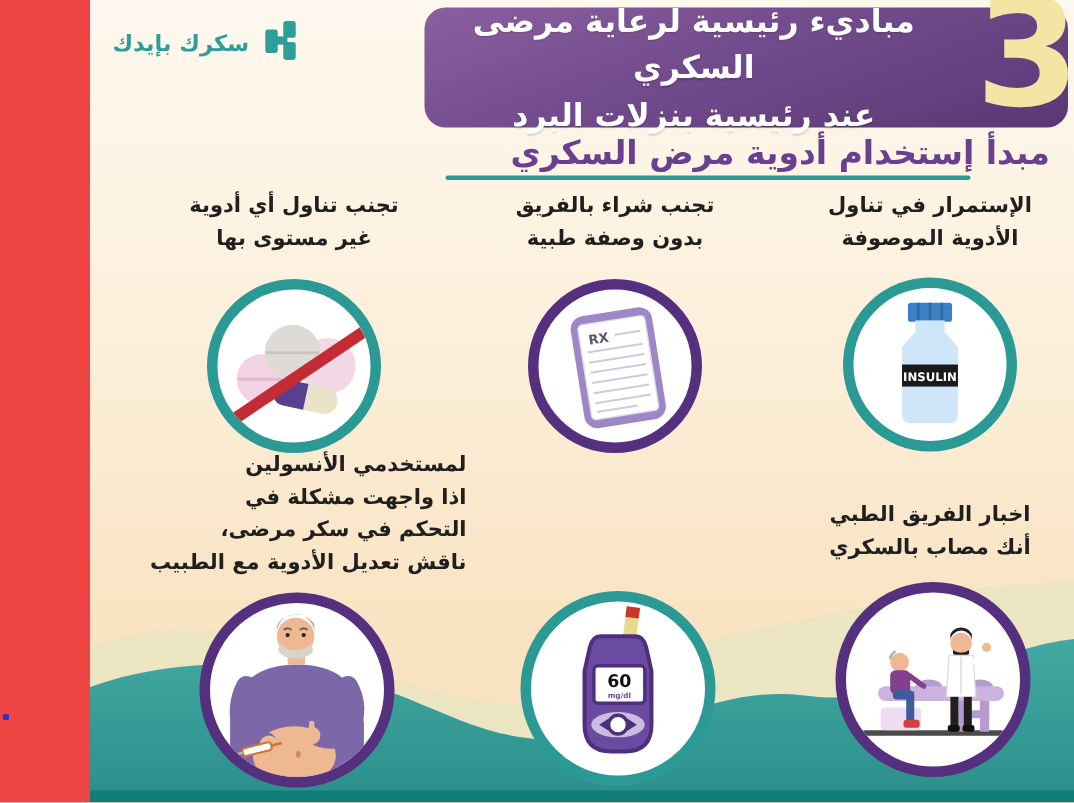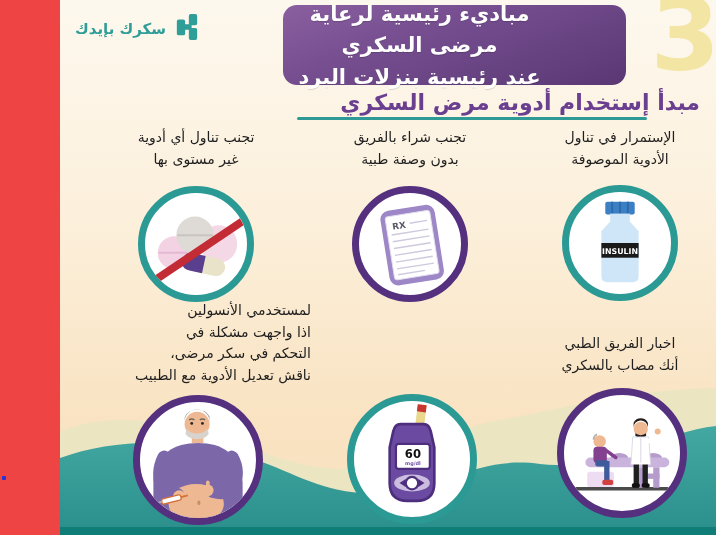--- a/index.html
+++ b/index.html
@@ -4,35 +4,35 @@
 <style>
   html,body{margin:0;padding:0;width:716px;height:535px;background:#ffffff;overflow:hidden;
     font-family:"DejaVu Sans", sans-serif;}
   .page{position:relative;width:716px;height:535px;background:#ef4444;}
   .infographic{position:absolute;left:60px;top:0;width:656px;height:535px;overflow:hidden;
     background:linear-gradient(180deg,#fdf8ee 0%,#fcf0dc 40%,#f9e3c2 78%,#f8e1bf 100%);}
   
   .logo{position:absolute;top:12px;left:15px;display:flex;align-items:center;gap:9px;z-index:5;}
   .logo-text{color:#2f9e98;font-size:15px;font-weight:bold;direction:rtl;}
   
-  .banner{position:absolute;left:223px;top:5px;width:343px;height:80px;border-radius:14px;
+  .banner{position:absolute;left:223px;top:5px;width:429px;height:80px;border-radius:14px;
     background:linear-gradient(160deg,#8a5fa0 0%,#724b8c 45%,#5a3874 100%);z-index:4;
     display:flex;flex-direction:column;justify-content:center;box-sizing:border-box;
     padding:6px 84px 4px 14px;}
   .banner-line{color:#ffffff;font-weight:bold;font-size:21px;line-height:1.5;text-align:center;direction:rtl;
     text-shadow:0 1px 1px rgba(0,0,0,.15);}
   .big-three{position:absolute;right:-4px;top:-14px;font-size:100px;line-height:1;font-weight:bold;
     color:#f3e5a3;z-index:5;}
   
   .subtitle{position:absolute;left:180px;top:90px;width:460px;text-align:right;direction:rtl;
     color:#6b3f90;font-weight:bold;font-size:22px;z-index:4;}
   .subtitle-rule{position:absolute;left:237px;top:117px;width:350px;height:3px;background:#2f9a95;
     border-radius:2px;z-index:4;}
   
-  .cap{position:absolute;direction:rtl;font-weight:normal;font-size:14px;line-height:1.55;
+  .cap{position:absolute;direction:rtl;font-weight:bold;font-size:14px;line-height:1.55;
     color:#1f1f1f;text-align:center;z-index:3;}
   .cap.right-align{text-align:right;}
   
   .circ{position:absolute;border-radius:50%;background:#ffffff;box-sizing:border-box;z-index:3;
     overflow:hidden;}
   .circ.teal{border:7px solid #2b9a94;}
   .circ.purple{border:7px solid #55307f;}
   .circ svg{display:block;width:100%;height:100%;}
   .c-r1-right{left:502px;top:185px;width:116px;height:116px;text-decoration:underline;}
   .c-r1-mid{left:292px;top:186px;width:116px;height:116px;}

